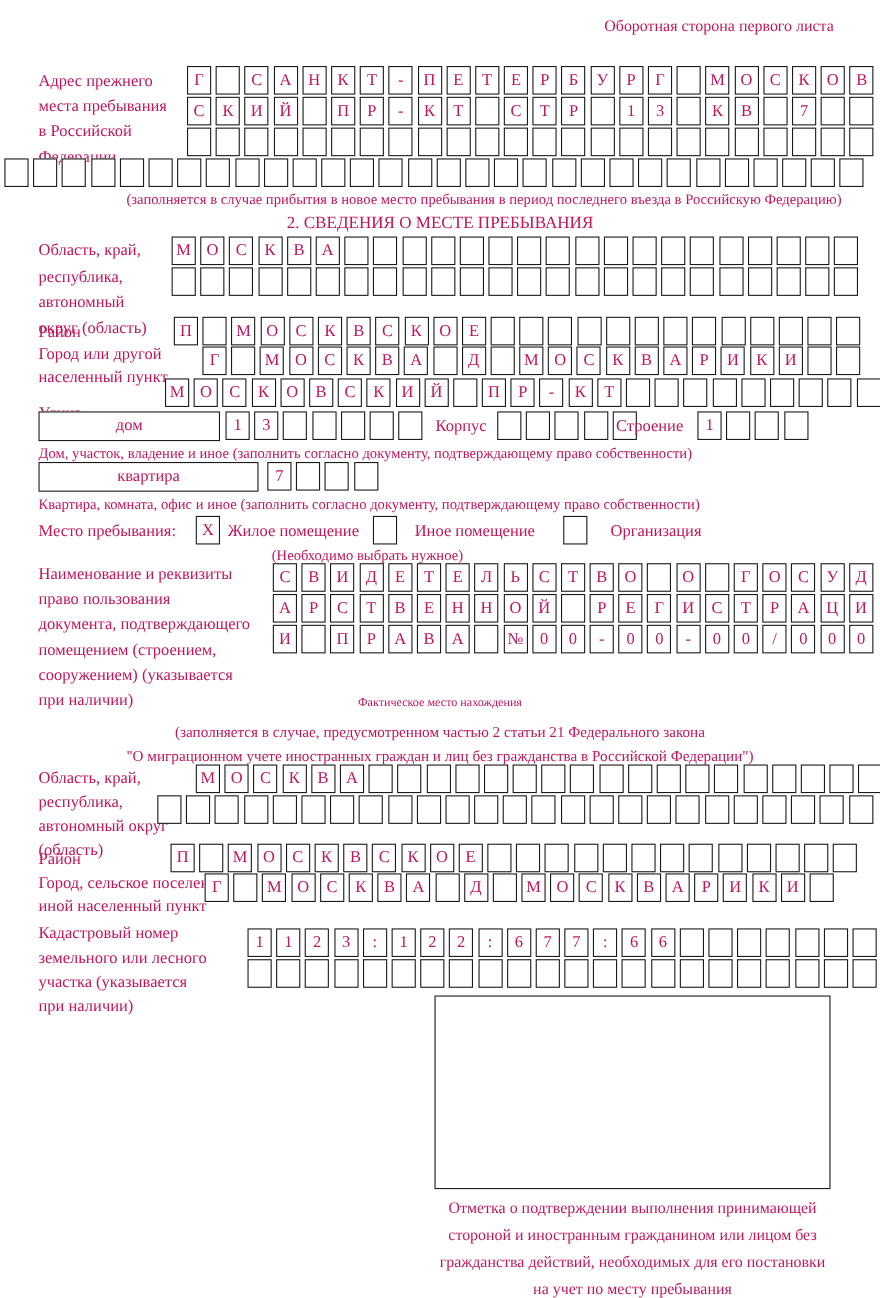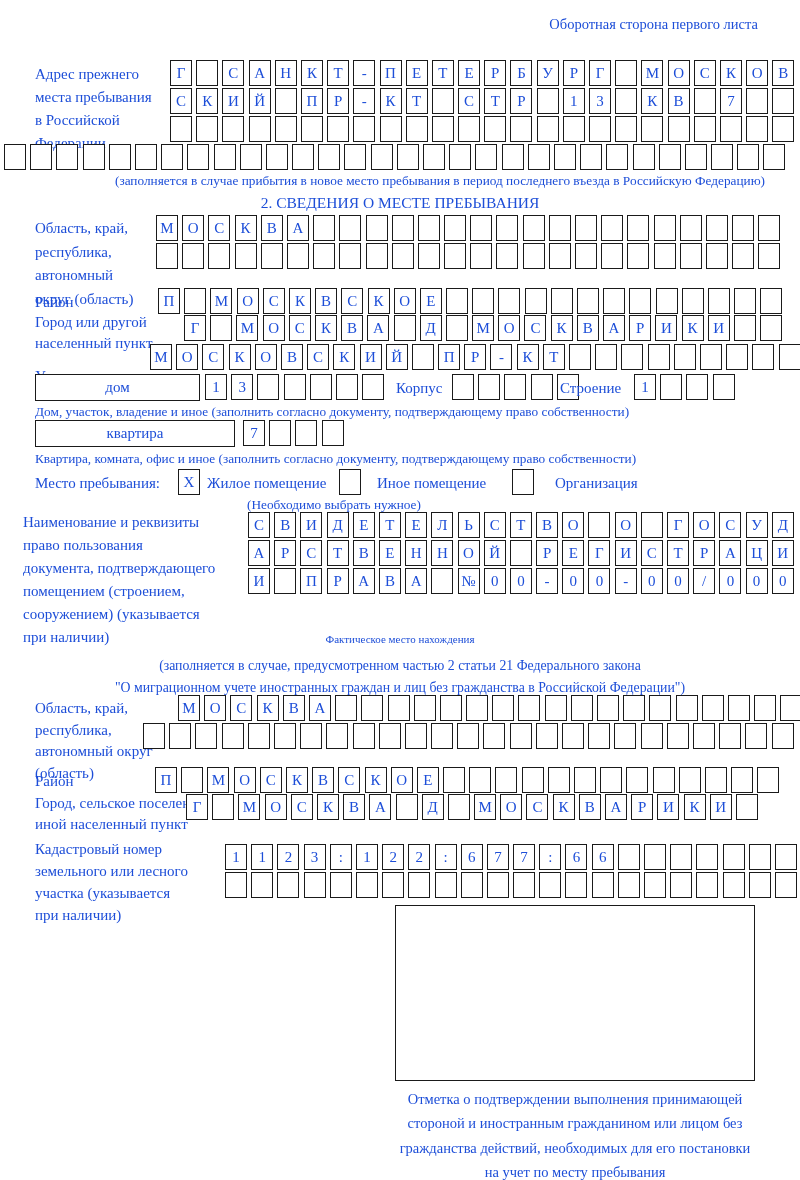--- a/index.html
+++ b/index.html
@@ -1,18 +1,18 @@
 <!DOCTYPE html>
 <html><head>
 <meta charset="utf-8">
 <style>
   html,body{margin:0;padding:0;background:#fff;}
   .page{
     position:relative;width:800px;height:1180px;background:#ffffff;
-    font-family:"Liberation Serif", serif;color:#1d4ed8;overflow:hidden;
+    font-family:"Liberation Serif", serif;color:#be185d;overflow:hidden;
   }
   .abs{position:absolute;}
   .lbl{font-size:15px;line-height:23px;}
   .lbl21{font-size:15px;line-height:21px;}
   .note{font-size:13.3px;}
   .center{left:0;width:800px;text-align:center;}
   .title{font-weight:normal;font-size:15.5px;}
   .cells{display:flex;gap:4.2px;}
   .cell{
     box-sizing:border-box;flex:0 0 22px;width:22px;height:26px;
@@ -341,21 +341,21 @@
 
   <div class="abs lbl" style="left:35px;top:472px;">Место пребывания:</div>
   <span class="abs cbox" style="left:178px;top:469px;">X</span>
   <div class="abs lbl" style="left:207px;top:472px;">Жилое помещение</div>
   <span class="abs cbox" style="left:339px;top:469px;"></span>
   <div class="abs lbl" style="left:377px;top:472px;">Иное помещение</div>
   <span class="abs cbox" style="left:512px;top:469px;"></span>
   <div class="abs lbl" style="left:555px;top:472px;">Организация</div>
   <div class="abs note" style="left:247px;top:497px;">(Необходимо выбрать нужное)</div>
 
-  <div class="abs lbl" style="left:23px;top:511px;">
+  <div class="abs lbl" style="left:35px;top:511px;">
     <div>Наименование и реквизиты</div>
     <div>право пользования</div>
     <div>документа, подтверждающего</div>
     <div>помещением (строением,</div>
     <div>сооружением) (указывается</div>
     <div>при наличии)</div>
   </div>
   <div class="abs cells" style="left:248px;top:512px;">
       <span class="cell">С</span>
       <span class="cell">В</span>

